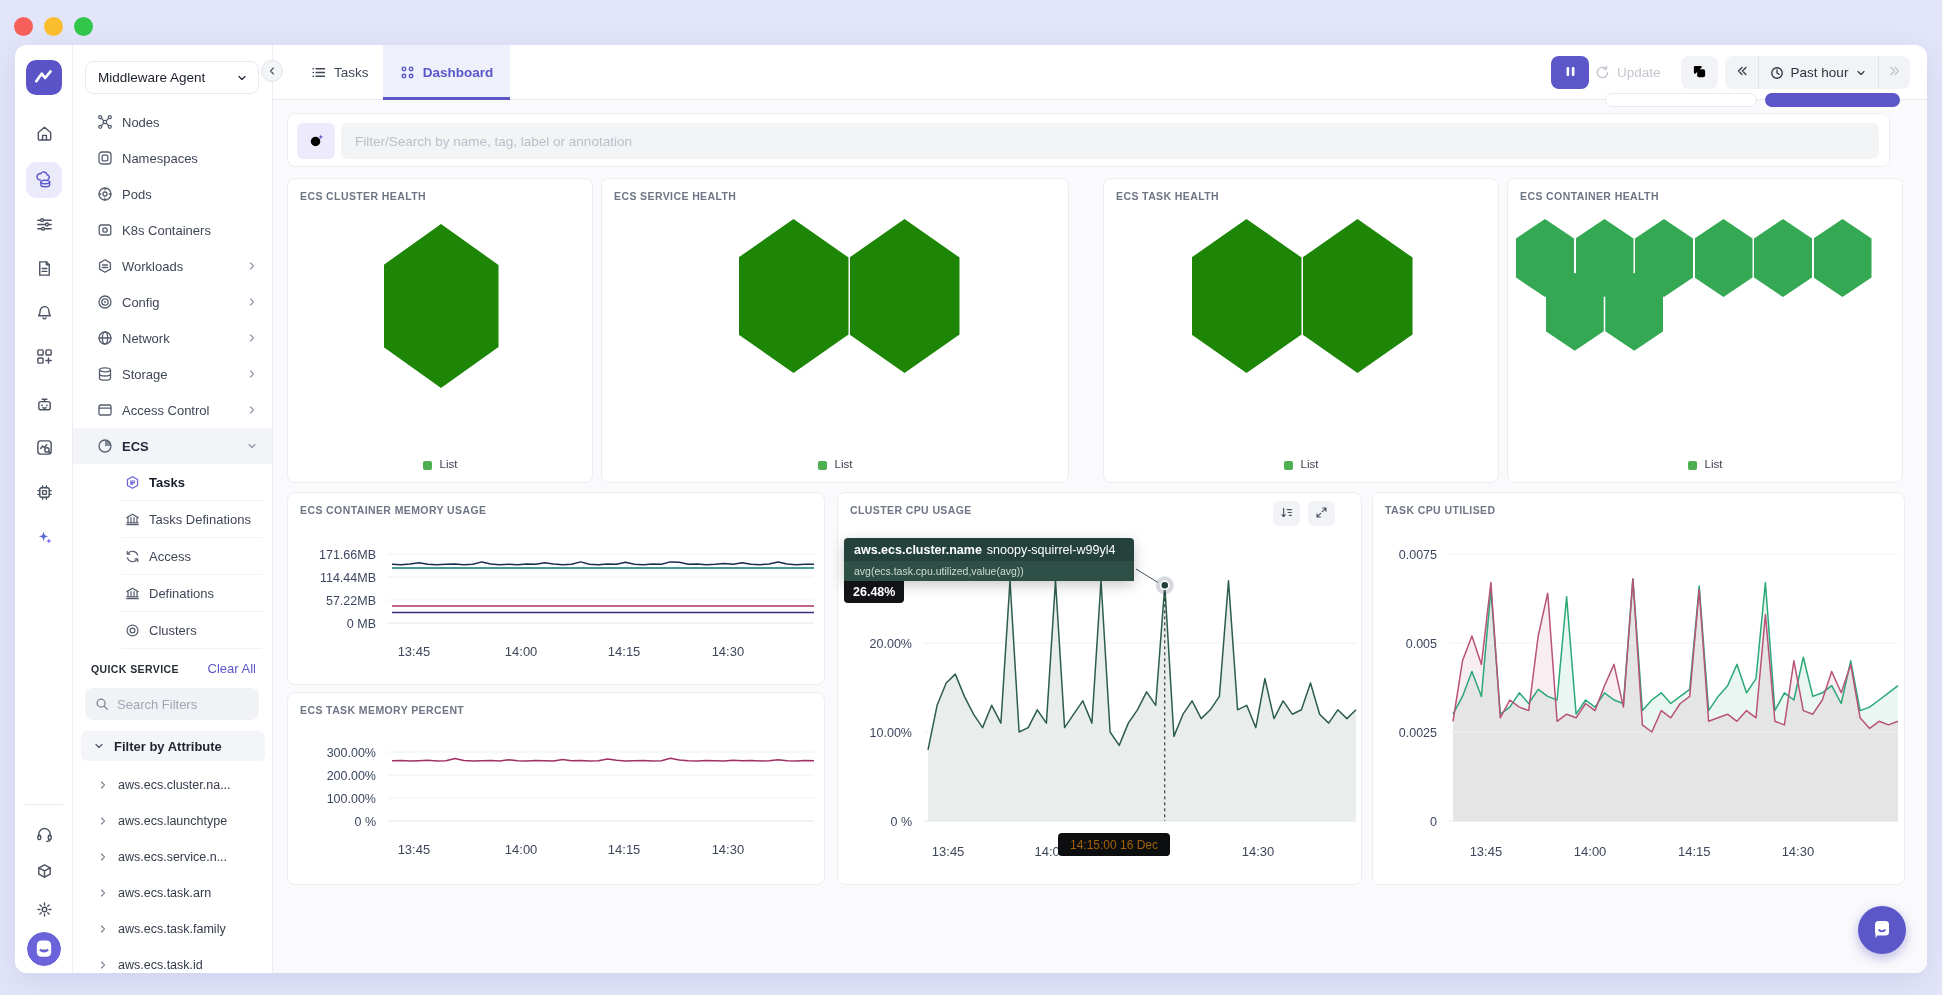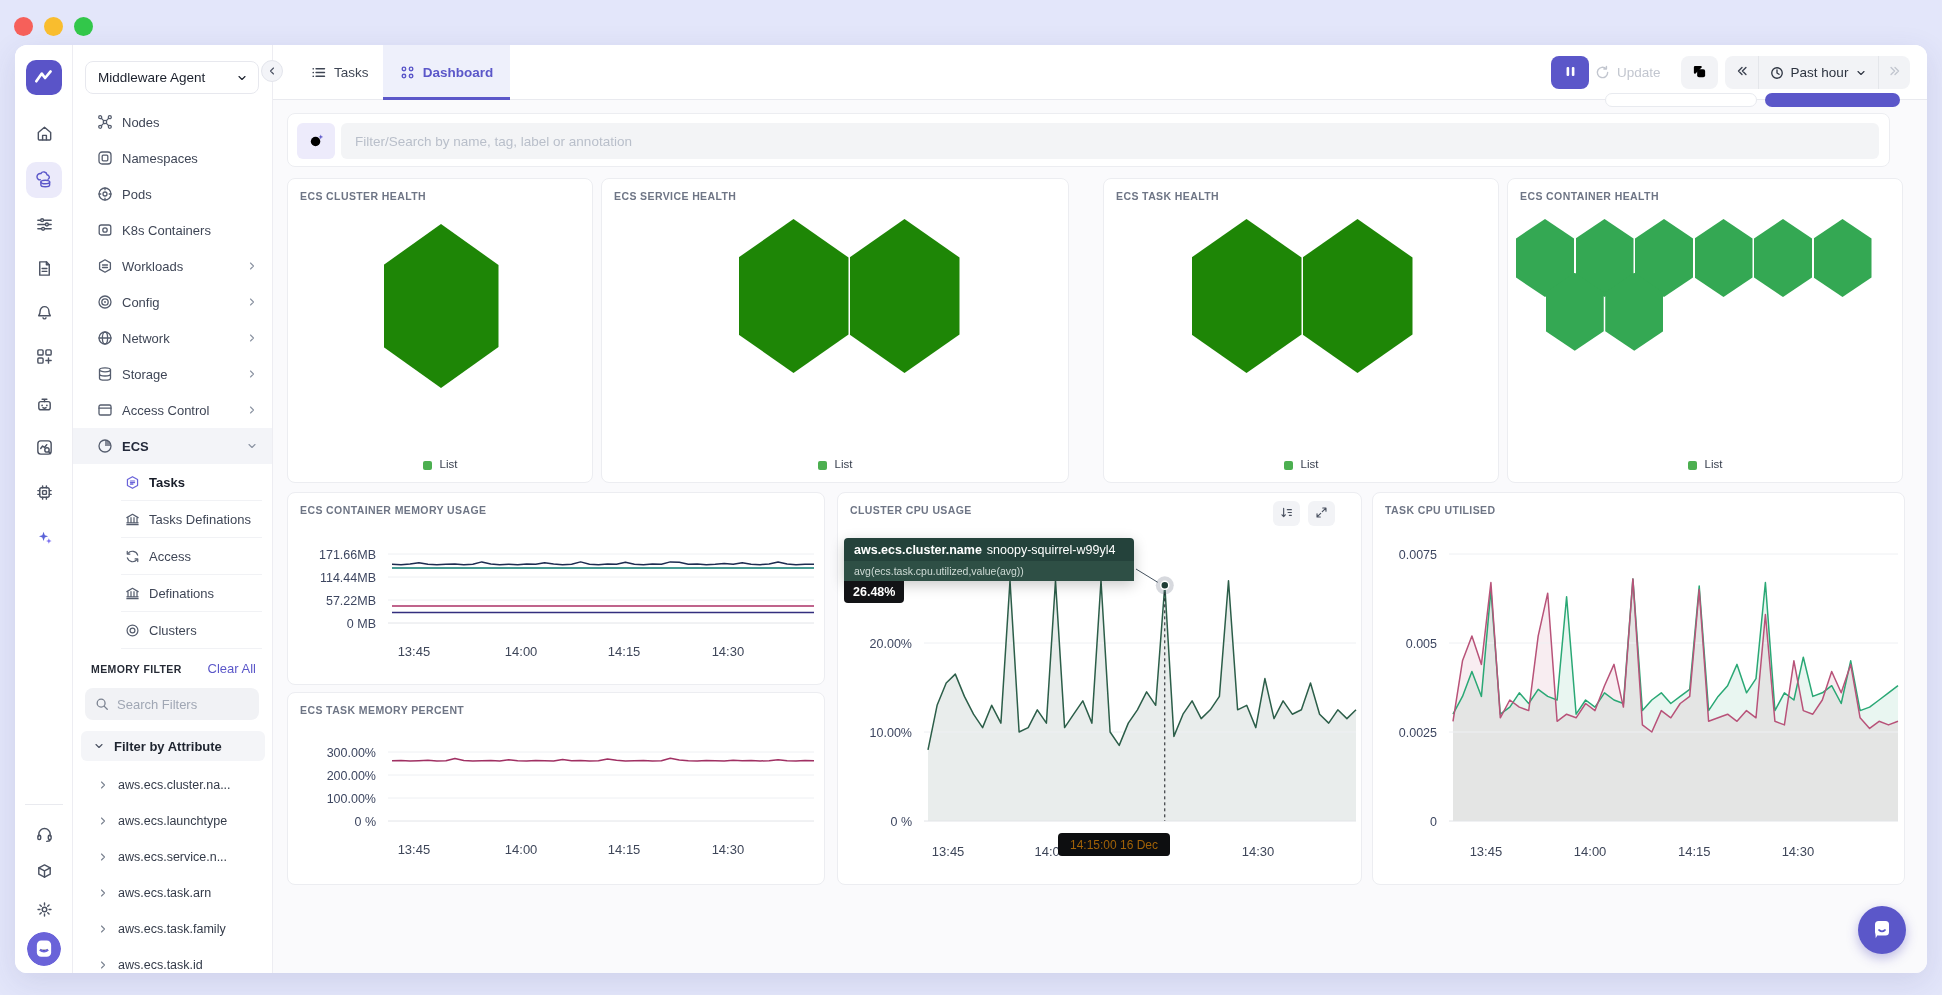--- a/index.html
+++ b/index.html
@@ -433,21 +433,21 @@
                 <circle cx="8" cy="8" r="5.8"></circle>
                 <circle cx="8" cy="8" r="2.6"></circle>
               </svg>
             </span>
             <span class="lbl">Clusters</span>
           </div>
         </div>
 
       <div id="qf">
         <div id="qfHead">
-          <span id="qfTitle">MEMORY FILTER</span>
+          <span id="qfTitle">QUICK SERVICE</span>
           <a id="qfClear" href="#">Clear All</a>
         </div>
         <div id="qfSearch">
           <span class="ic">
               <svg viewBox="0 0 16 16">
                 <circle cx="7" cy="7" r="4.5"></circle>
                 <path d="M10.4 10.4 L14 14"></path>
               </svg>
             </span>
           <input placeholder="Search Filters" style="">

